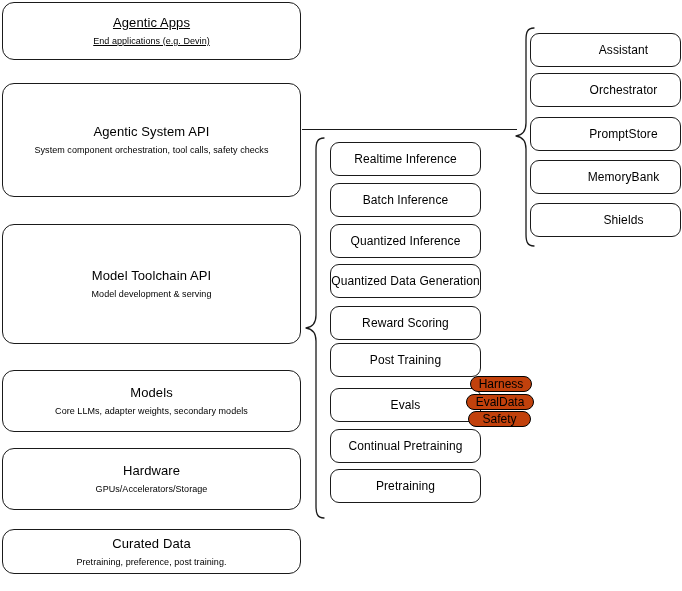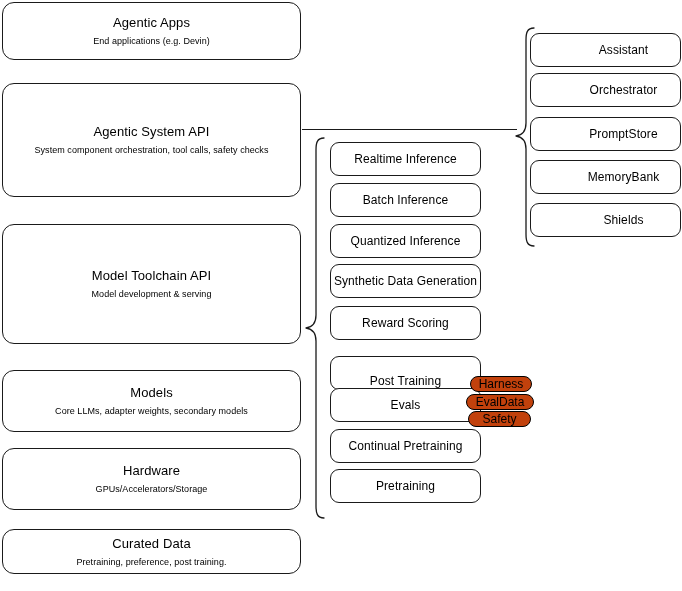--- a/index.html
+++ b/index.html
@@ -100,21 +100,21 @@
     stroke-width: 1.3;
     stroke-linecap: round;
     stroke-linejoin: round;
   }
 </style>
 </head>
 <body>
 
 <div id="canvas">
 
-  <div class="rbox stack-box" style="top:2px; height:58px;">
+  <div class="rbox stack-box" style="top:2px; height:58px;text-decoration:underline;">
     <div class="title">Agentic Apps</div>
     <div class="subtitle">End applications (e.g. Devin)</div>
   </div>
 
   <div class="rbox stack-box" style="top:83px; height:114px;">
     <div class="title">Agentic System API</div>
     <div class="subtitle">System component orchestration, tool calls, safety checks</div>
   </div>
 
   <div class="rbox stack-box" style="top:224px; height:120px;">
@@ -146,26 +146,26 @@
   <div class="rbox mid-box" style="top:142px;">
     <div class="title">Realtime Inference</div>
   </div>
   <div class="rbox mid-box" style="top:183px;">
     <div class="title">Batch Inference</div>
   </div>
   <div class="rbox mid-box" style="top:224px;border-radius:9px;">
     <div class="title">Quantized Inference</div>
   </div>
   <div class="rbox mid-box" style="top:264px;">
-    <div class="title">Synthetic Data Generation</div>
+    <div class="title">Quantized Data Generation</div>
   </div>
   <div class="rbox mid-box" style="top:306px;">
     <div class="title">Reward Scoring</div>
   </div>
-  <div class="rbox mid-box" style="top:356px;justify-content:flex-end;">
+  <div class="rbox mid-box" style="top:343px;">
     <div class="title">Post Training</div>
   </div>
   <div class="rbox mid-box" style="top:388px;">
     <div class="title">Evals</div>
   </div>
   <div class="rbox mid-box" style="top:429px;">
     <div class="title">Continual Pretraining</div>
   </div>
   <div class="rbox mid-box" style="top:469px;">
     <div class="title">Pretraining</div>

